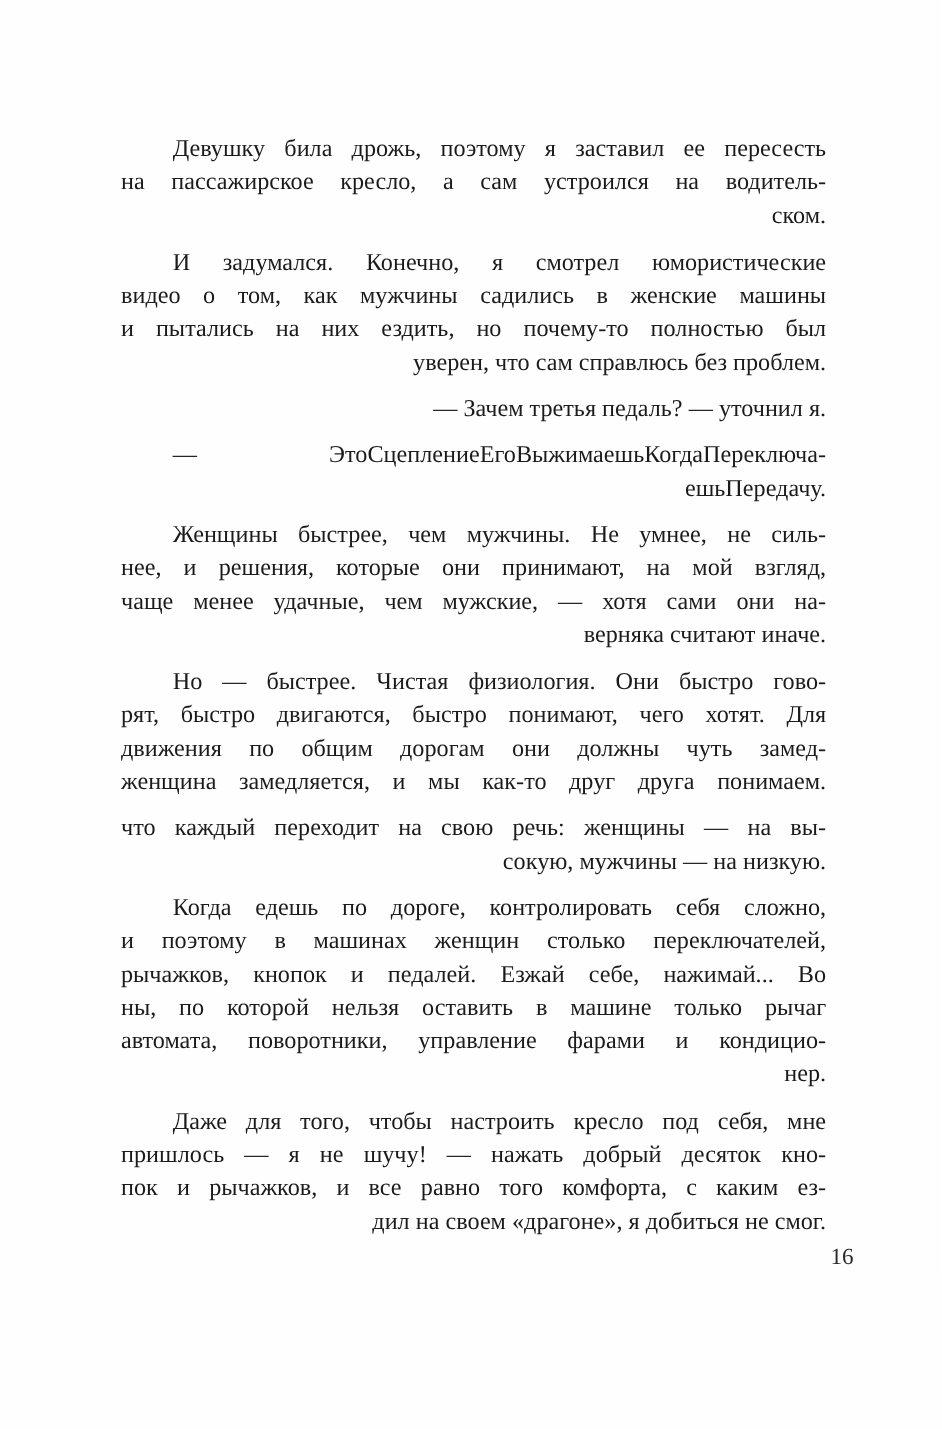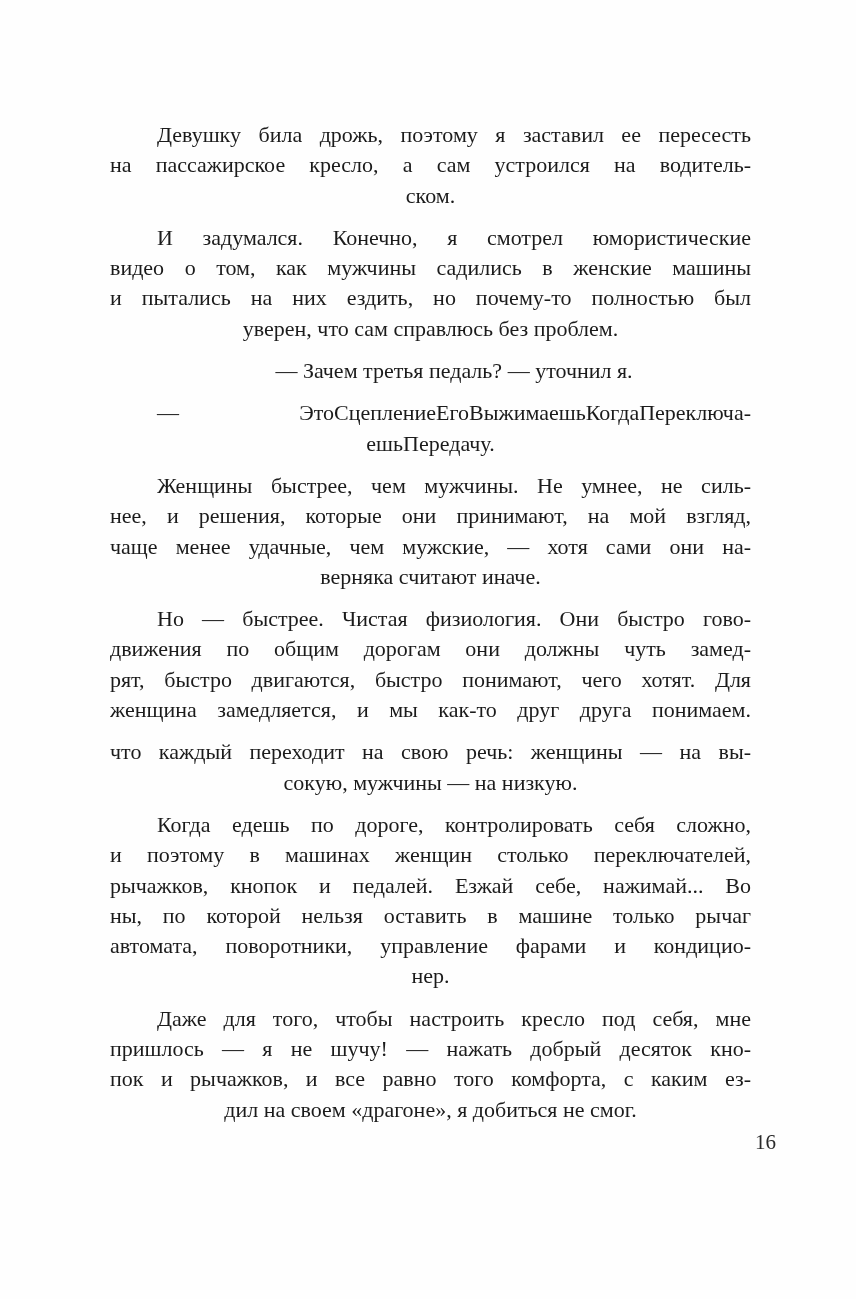--- a/index.html
+++ b/index.html
@@ -24,21 +24,21 @@
     font-size: 22px;
     line-height: 30.3px;
   }
   .paragraph {
     margin: 12px;
     padding: 0;
   }
   .line {
     height: 30.3px;
     overflow: hidden;
-    text-align: center;
+    text-align: right;
     white-space: normal;
   }
   
   .line.j {
     text-align: justify;
   }
   .line.j::after {
     content: "";
     display: inline-block;
     width: 100%;
@@ -83,22 +83,22 @@
         <div class="line">ешьПередачу.</div>
       </div>
       <div class="paragraph">
         <div class="line j i">Женщины быстрее, чем мужчины. Не умнее, не силь-</div>
         <div class="line j">нее, и решения, которые они принимают, на мой взгляд,</div>
         <div class="line j">чаще менее удачные, чем мужские, — хотя сами они на-</div>
         <div class="line">верняка считают иначе.</div>
       </div>
       <div class="paragraph">
         <div class="line j i">Но — быстрее. Чистая физиология. Они быстро гово-</div>
+        <div class="line j">рят, быстро двигаются, быстро понимают, чего хотят. Для</div>
         <div class="line j">движения по общим дорогам они должны чуть замед-</div>
-        <div class="line j">рят, быстро двигаются, быстро понимают, чего хотят. Для</div>
         <div class="line j">женщина замедляется, и мы как-то друг друга понимаем.</div>
       </div>
       <div class="paragraph">
         <div class="line j">что каждый переходит на свою речь: женщины — на вы-</div>
         <div class="line">сокую, мужчины — на низкую.</div>
       </div>
       <div class="paragraph">
         <div class="line j i">Когда едешь по дороге, контролировать себя сложно,</div>
         <div class="line j">и поэтому в машинах женщин столько переключателей,</div>
         <div class="line j">рычажков, кнопок и педалей. Езжай себе, нажимай... Во</div>

